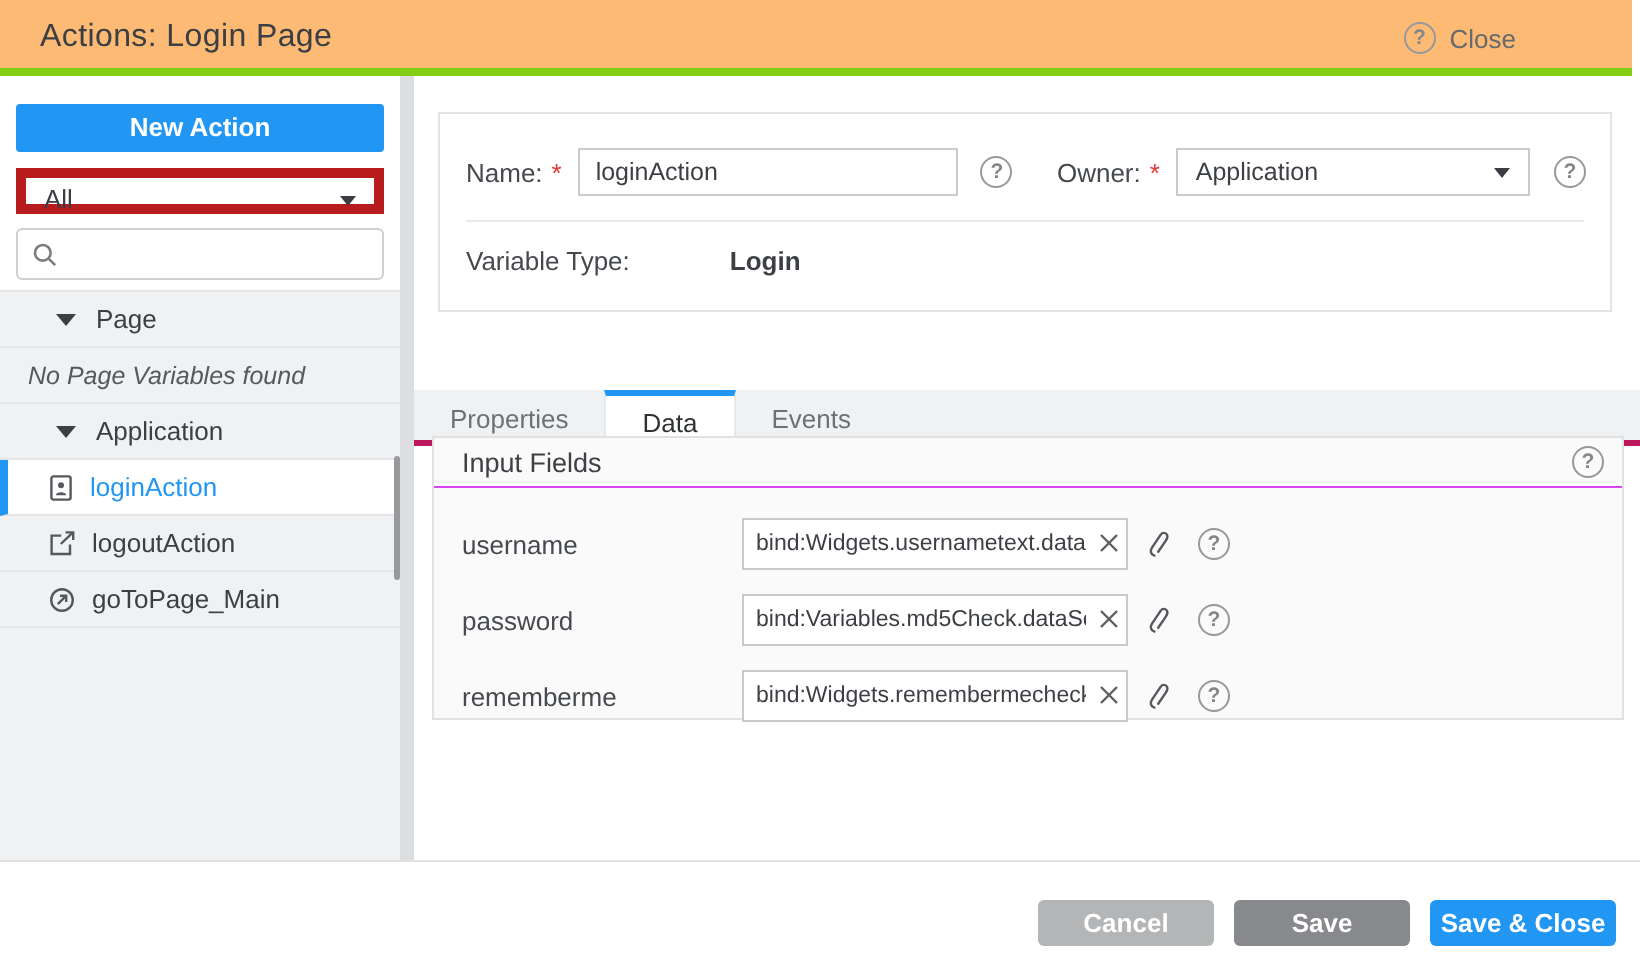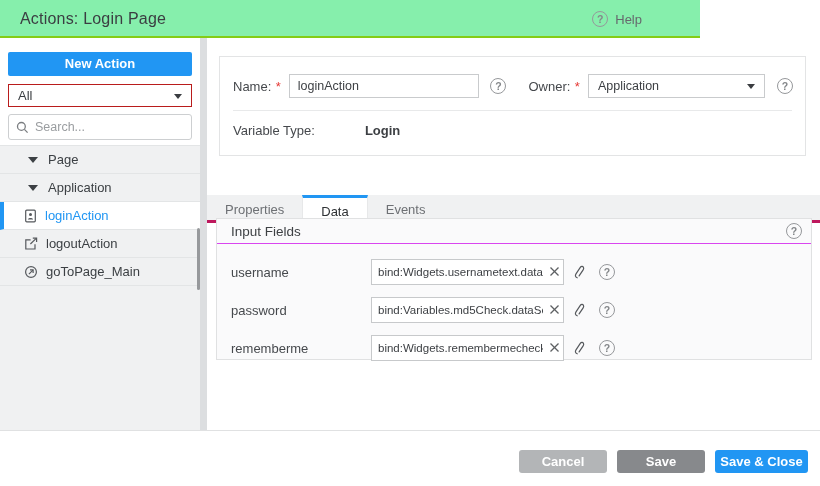--- a/index.html
+++ b/index.html
@@ -1,34 +1,34 @@
 <!DOCTYPE html>
 <html><head>
 <meta charset="utf-8">
 <style>
   * { margin:0; padding:0; box-sizing:border-box; }
   html,body { width:820px; height:486px; overflow:hidden; }
   body { font-family:"Liberation Sans","DejaVu Sans",sans-serif; background:#fff; position:relative; }
 
   
-  .topbar { position:absolute; left:0; top:0; width:700px; height:38px; background:#86efac; border-bottom:2px solid #84cc16; }
+  .topbar { position:absolute; left:0; top:0; width:816px; height:38px; background:#fdba74; border-bottom:4px solid #84cc16; }
   .topbar .title { position:absolute; left:20px; top:10px; font-size:16px; color:#3b3e42; letter-spacing:.2px; }
   .topbar .help { position:absolute; right:58px; top:11px; display:flex; align-items:center; gap:7px; cursor:pointer; }
   .topbar .help span.txt { font-size:13px; color:#66696d; }
 
   .qicon { width:16px; height:16px; border:1.4px solid #96989b; border-radius:50%; color:#84878a;
            font-size:10.5px; font-weight:bold; display:inline-flex; align-items:center; justify-content:center; flex:0 0 auto; }
   .qicon::after { content:"?"; }
 
   
   .sidebar { position:absolute; left:0; top:38px; width:200px; height:392px; background:#fff; }
   .gutter { position:absolute; left:200px; top:38px; width:7px; height:392px; background:#dcdee0; }
   .btn-new { position:absolute; left:8px; top:14px; width:184px; height:24px; background:#2196f3; color:#fff;
              font-size:13px; font-weight:bold; border:none; border-radius:2px; text-align:center; line-height:24px; cursor:pointer; }
-  .filter { position:absolute; left:8px; top:46px; width:184px; height:23px; background:#fff; border:1px solid #b91c1c;
+  .filter { position:absolute; left:8px; top:46px; width:184px; height:23px; background:#fff; border:5px solid #b91c1c;
             font-size:13px; color:#3a3d41; line-height:21px; padding-left:9px; cursor:pointer; }
   .filter .caret { position:absolute; right:9px; top:9px; width:0; height:0; border-left:4.5px solid transparent;
                    border-right:4.5px solid transparent; border-top:5px solid #3a3d41; }
   .search { position:absolute; left:8px; top:76px; width:184px; height:26px; background:#fff; border:1px solid #cdcfd1; border-radius:3px; }
   .search svg { position:absolute; left:7px; top:6px; }
   .search input { position:absolute; left:26px; top:1px; width:152px; height:22px; border:none; outline:none;
                   font-size:12.5px; color:#3a3d41; font-family:inherit; background:transparent; }
   .search input::placeholder { color:#9a9da0; }
 
   .tree { position:absolute; left:0; top:107px; width:200px; height:285px; background:#f0f1f2; border-top:1px solid #e3e5e6; }
@@ -88,45 +88,45 @@
 
   svg { display:block; }
 </style>
 </head>
 <body>
 
 <div class="topbar">
   <div class="title">Actions: Login Page</div>
   <div class="help">
     <span class="qicon"></span>
-    <span class="txt">Help</span>
+    <span class="txt">Close</span>
   </div>
 </div>
 
 <div class="sidebar">
   <button class="btn-new">New Action</button>
 
   <div class="filter">
     <span>All</span>
     <span class="caret"></span>
   </div>
 
   <div class="search">
     <svg width="13" height="13" viewBox="0 0 13 13">
       <circle cx="5.4" cy="5.4" r="3.9" fill="none" stroke="#7a7d80" stroke-width="1.3"></circle>
       <line x1="8.4" y1="8.4" x2="11.6" y2="11.6" stroke="#7a7d80" stroke-width="1.3"></line>
     </svg>
-    <input type="text" placeholder="Search..." style="">
   </div>
 
   <div class="tree">
     <div class="trow">
       <span class="gcaret"></span>
       <span class="lbl">Page</span>
     </div>
+    <div class="trow empty">No Page Variables found</div>
     <div class="trow">
       <span class="gcaret"></span>
       <span class="lbl">Application</span>
     </div>
 
     <div class="trow sel">
       <span class="ticon">
         <svg width="13" height="14" viewBox="0 0 13 14">
           <rect x="1.7" y="1.2" width="9.6" height="11.6" rx="1" fill="none" stroke="#55585c" stroke-width="1.2"></rect>
           <circle cx="6.5" cy="5.6" r="1.5" fill="#55585c"></circle>

